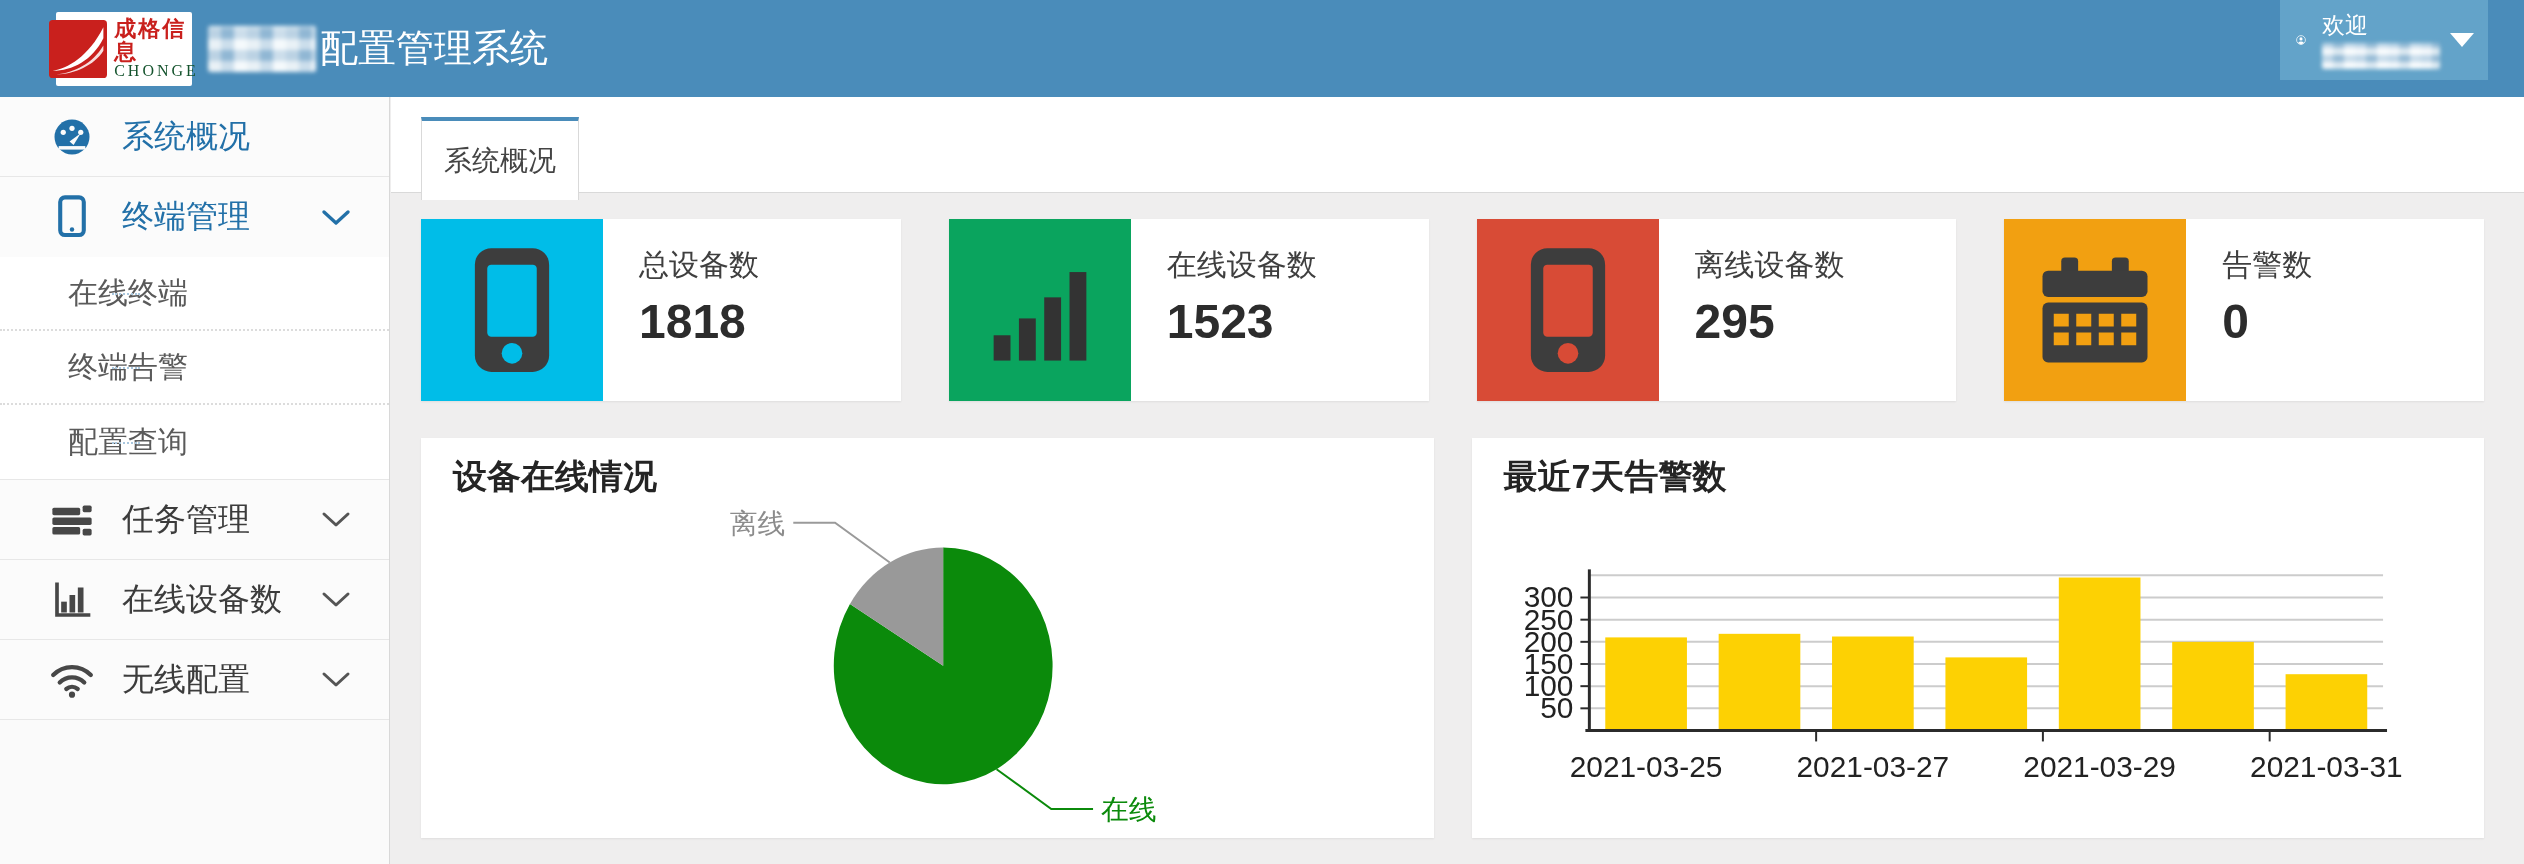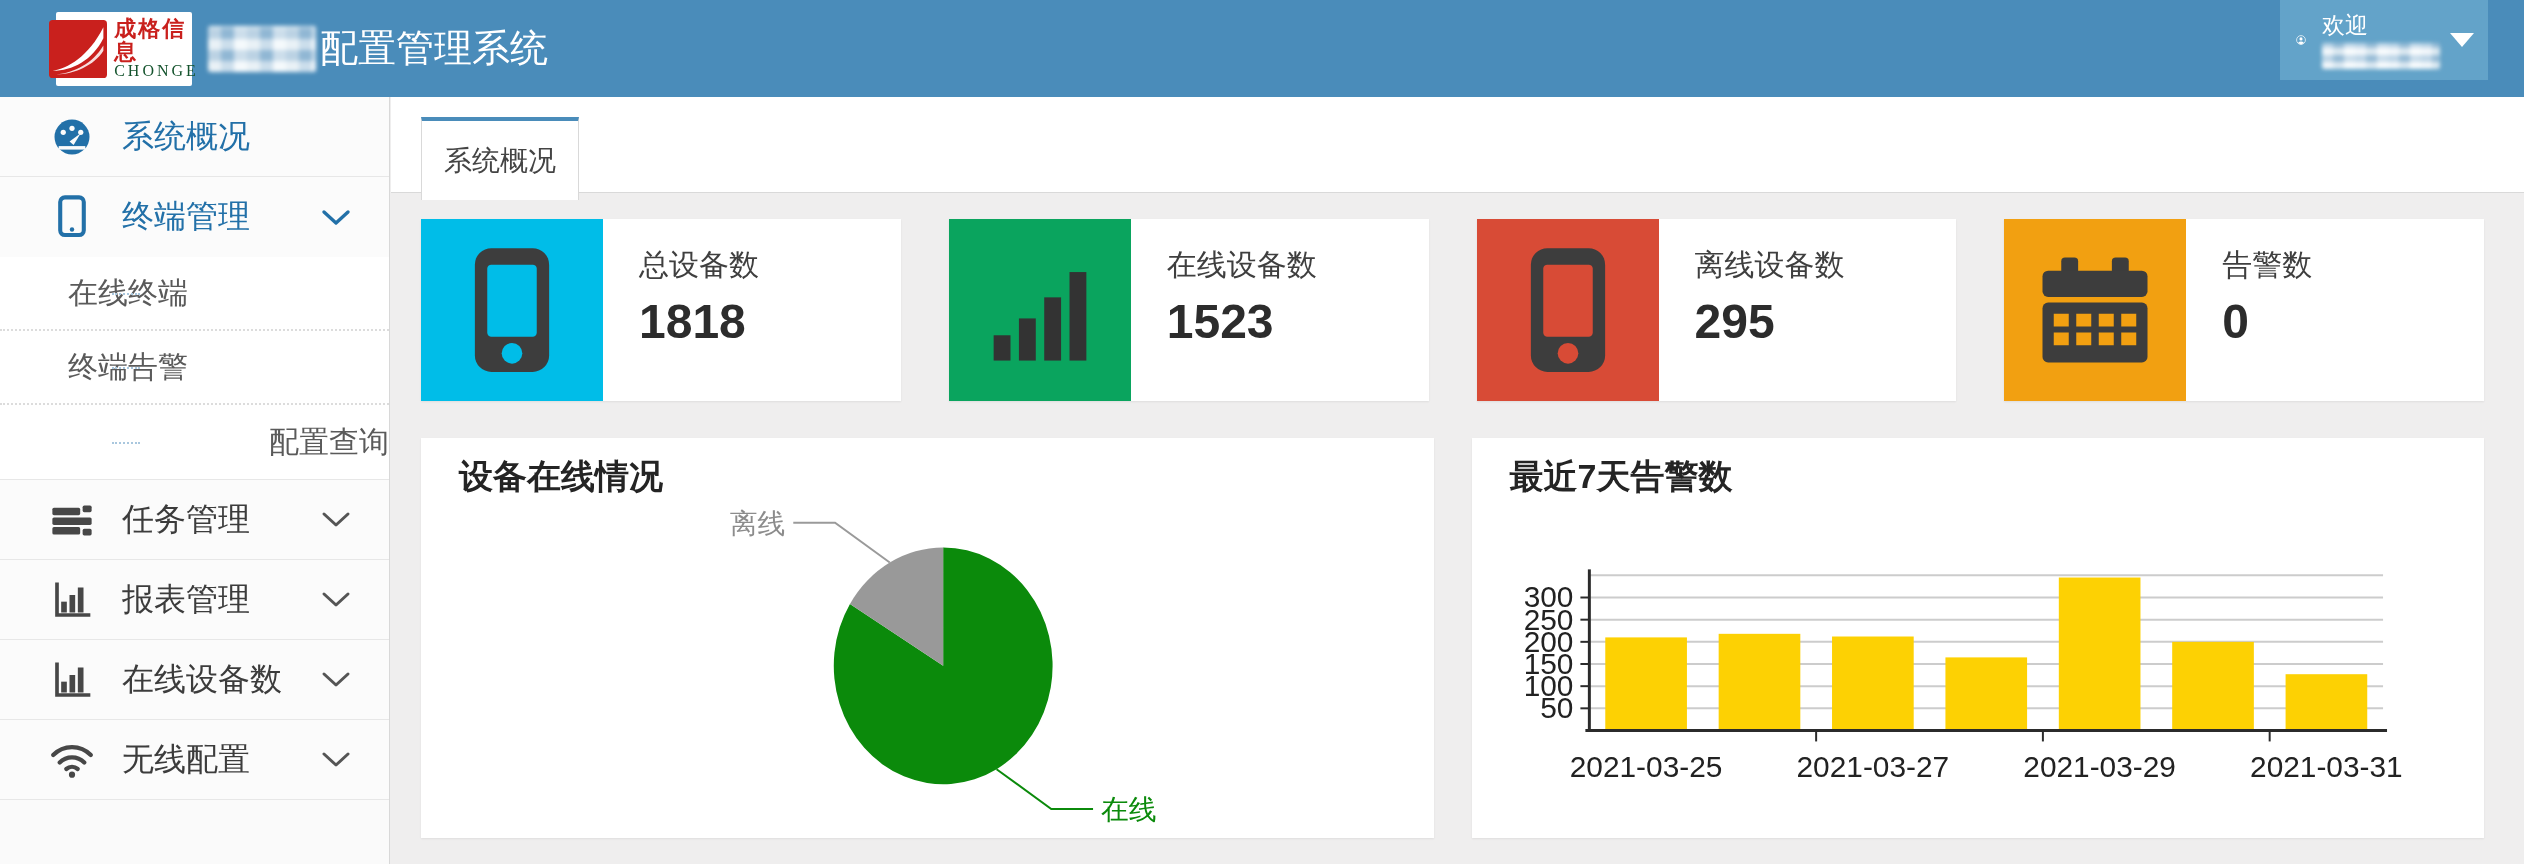--- a/index.html
+++ b/index.html
@@ -33,38 +33,38 @@
   
   .sidebar { position:absolute; top:97px; left:0; width:390px; height:767px; background:#fafafa; border-right:1px solid #d8d8d8; }
   .side-item { height:80px; display:flex; align-items:center; padding-left:48px; border-bottom:1px solid #e7e7e7; background:#fbfbfb; cursor:pointer; }
   .side-item .s-icon { width:48px; margin-right:26px; display:flex; justify-content:center; align-items:center; flex:none; }
   .side-item .s-lbl { font-size:32px; color:#3c3c3c; }
   .side-item.is-blue .s-lbl { color:#2270a8; }
   .side-chevron { margin-left:auto; margin-right:38px; display:flex; }
   .sub-list { background:#ffffff; position:relative; border-bottom:1px solid #e7e7e7; }
   .sub-list::before { content:''; position:absolute; left:110px; top:0; bottom:0; border-left:2px dotted #a9c7de; }
   .sub-item { height:74px; display:flex; align-items:center; padding-left:68px; position:relative; font-size:30px; color:#5a5a5a; border-bottom:2px dotted #dcdcdc; background:#fff; cursor:pointer; }
-  .sub-item:last-child { border-bottom:none;justify-content:flex-end; }
+  .sub-item:last-child { border-bottom:none; }
   .sub-item::before { content:''; position:absolute; left:112px; width:28px; top:50%; border-top:2px dotted #a9c7de; }
 
   
   .main { position:absolute; top:97px; left:391px; right:0; bottom:0; }
   .tab-strip { height:96px; background:#ffffff; border-bottom:1px solid #d9d9d9; position:relative; z-index:1; }
   .tab { position:absolute; left:30px; top:20px; width:158px; height:83px; background:#ffffff; border:1px solid #d9d9d9; border-top:4px solid #4a8cba; border-bottom:none; display:flex; align-items:center; justify-content:center; font-size:28px; color:#444; z-index:3; cursor:pointer; }
   .content { padding:26px 40px 12px 30px; }
   .cards { display:flex; gap:48px; }
   .card { flex:1; height:182px; background:#fff; display:flex; box-shadow:0 1px 2px rgba(0,0,0,.07); }
   .card-block { width:182px; height:182px; flex:none; display:flex; align-items:center; justify-content:center; }
   .card-info { padding:26px 0 0 36px; }
   .card-label { font-size:30px; color:#3f3f3f; }
   .card-value { font-size:48px; font-weight:bold; color:#2c2c2c; margin-top:8px; }
 
   .panels { display:flex; gap:38px; margin-top:37px; }
   .panel { flex:1; height:400px; background:#fff; position:relative; box-shadow:0 1px 2px rgba(0,0,0,.07); }
-  .panel-title { position:absolute; top:16px; left:38px; font-size:34px; font-weight:bold; color:#242424; z-index:2; }
+  .panel-title { position:absolute; top:16px; left:32px; font-size:34px; font-weight:bold; color:#242424; z-index:2; }
   .chart-svg { position:absolute; left:0; top:0; width:100%; height:100%; }
 </style>
 </head>
 <body>
 
 <div id="app">
 
   <div class="header">
     <div class="logo-box">
       <svg class="logo-swoosh" width="58" height="58" viewBox="0 0 32 32">
@@ -149,36 +149,20 @@
         </svg>
       </span>
       <span class="s-lbl">任务管理</span>
       <span class="side-chevron">
         <svg width="30" height="17" viewBox="0 0 30 17">
             <polyline points="3,3 15,14 27,3" fill="none" stroke="#555" stroke-width="3" stroke-linecap="round" stroke-linejoin="round"></polyline>
           </svg>
       </span>
     </div>
 
-    <div class="side-item">
-      <span class="s-icon">
-        <svg width="42" height="40" viewBox="0 0 24 24">
-          <path d="M3 1.5 V21 H23" fill="none" stroke="#474747" stroke-width="2.2"></path>
-          <rect x="5.5" y="13" width="3.4" height="6.5" fill="#474747"></rect>
-          <rect x="10.5" y="9" width="3.4" height="10.5" fill="#474747"></rect>
-          <rect x="15.5" y="4.5" width="3.4" height="15" fill="#474747"></rect>
-        </svg>
-      </span>
-      <span class="s-lbl">报表管理</span>
-      <span class="side-chevron">
-        <svg width="30" height="17" viewBox="0 0 30 17">
-            <polyline points="3,3 15,14 27,3" fill="none" stroke="#555" stroke-width="3" stroke-linecap="round" stroke-linejoin="round"></polyline>
-          </svg>
-      </span>
-    </div>
 
     <div class="side-item">
       <span class="s-icon">
         <svg width="42" height="40" viewBox="0 0 24 24">
           <path d="M3 1.5 V21 H23" fill="none" stroke="#474747" stroke-width="2.2"></path>
           <rect x="5.5" y="13" width="3.4" height="6.5" fill="#474747"></rect>
           <rect x="10.5" y="9" width="3.4" height="10.5" fill="#474747"></rect>
           <rect x="15.5" y="4.5" width="3.4" height="15" fill="#474747"></rect>
         </svg>
       </span>

